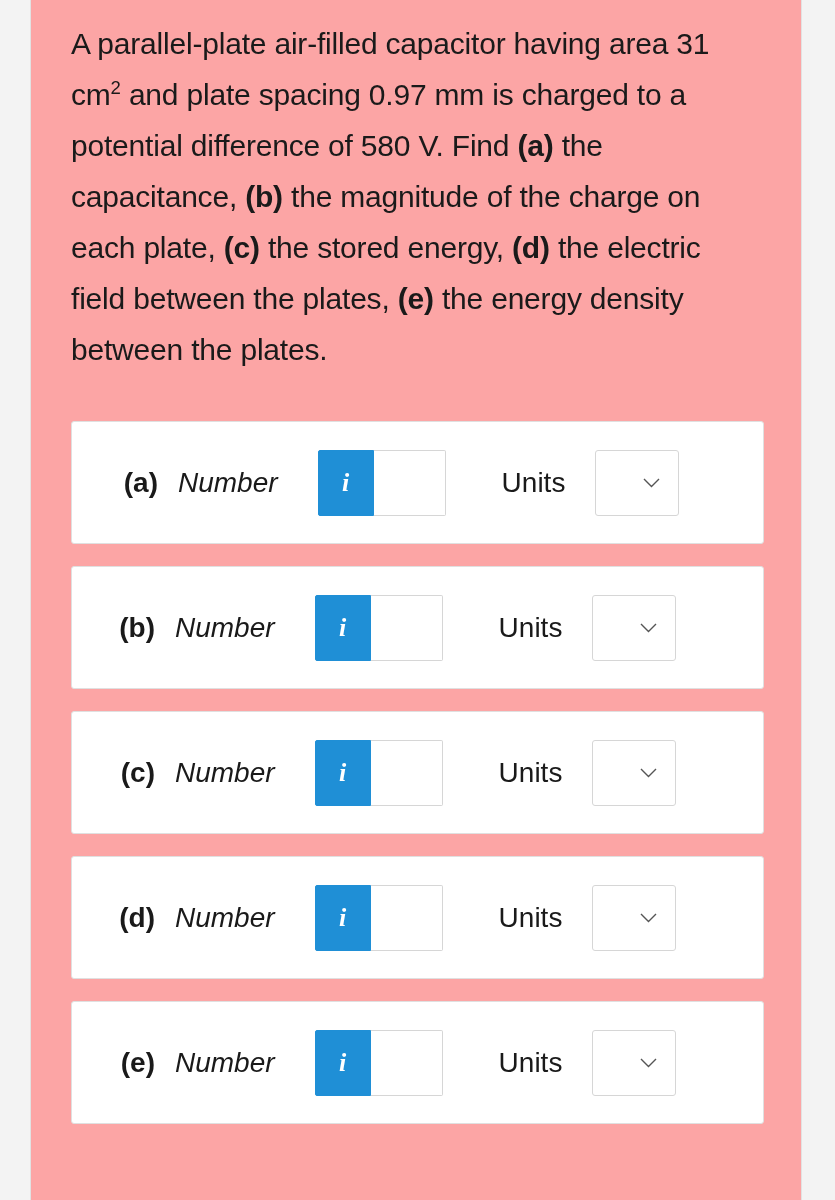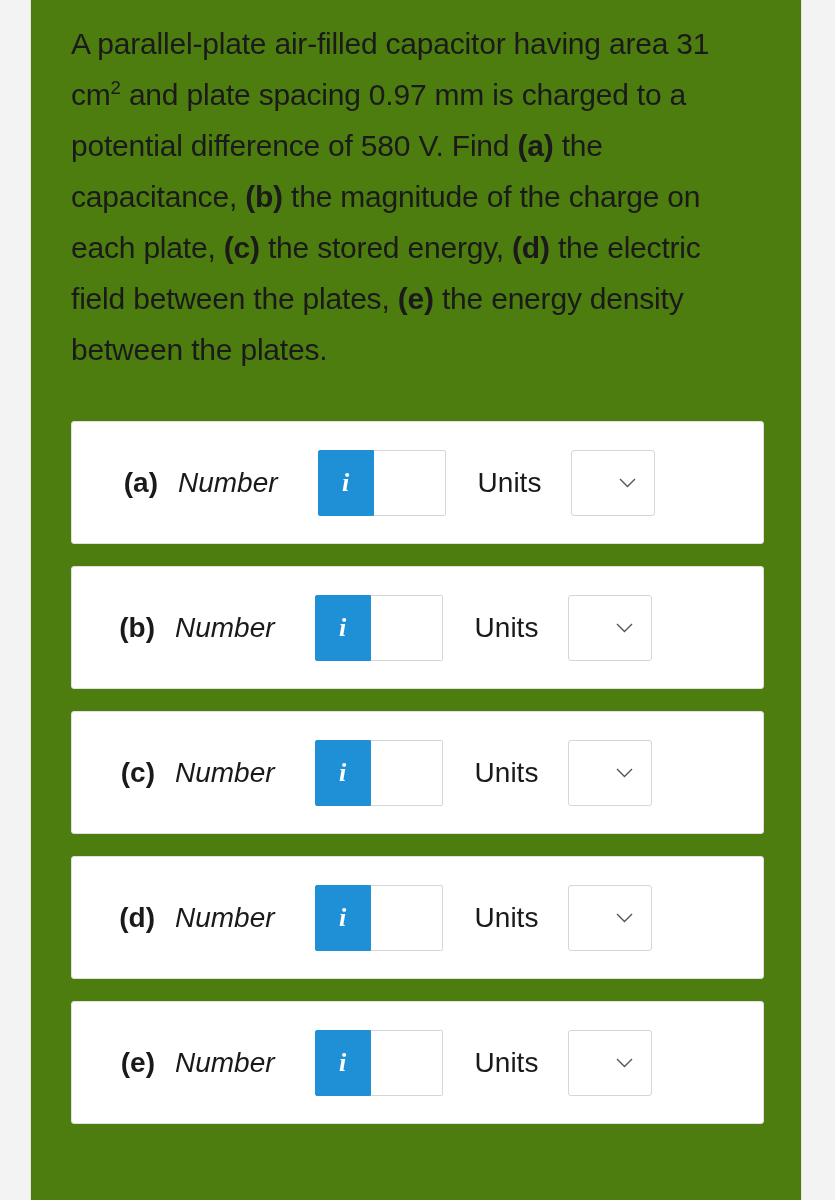--- a/index.html
+++ b/index.html
@@ -12,21 +12,21 @@
     background: #ffffff;
     font-family: "Liberation Sans", sans-serif;
     overflow: hidden;
     position: relative;
   }
   .page {
     position: absolute;
     left: 0; top: 0;
     width: 835px;
     height: 1200px;
-    background: #4d7c0f;
+    background: #fca5a5;
     box-sizing: border-box;
   }
   .edge-left {
     position: absolute;
     left: 0; top: 0;
     width: 30px;
     height: 1200px;
     background: #f3f3f3;
     border-right: 1px solid #e2e2e2;
   }
@@ -116,21 +116,21 @@
     width: 72px;
     border: 1px solid #d6d6d6;
     border-left: none;
     background: #fff;
     box-sizing: border-box;
     border-radius: 0 2px 2px 0;
   }
   .units-label {
     font-size: 28px;
     color: #1a1a1a;
-    margin-left: 32px;
+    margin-left: 56px;
     flex: none;
     text-align: center;
   }
   .units-select {
     margin-left: 30px;
     width: 84px;
     height: 66px;
     border: 1px solid #d6d6d6;
     border-radius: 3px;
     background: #fff;

